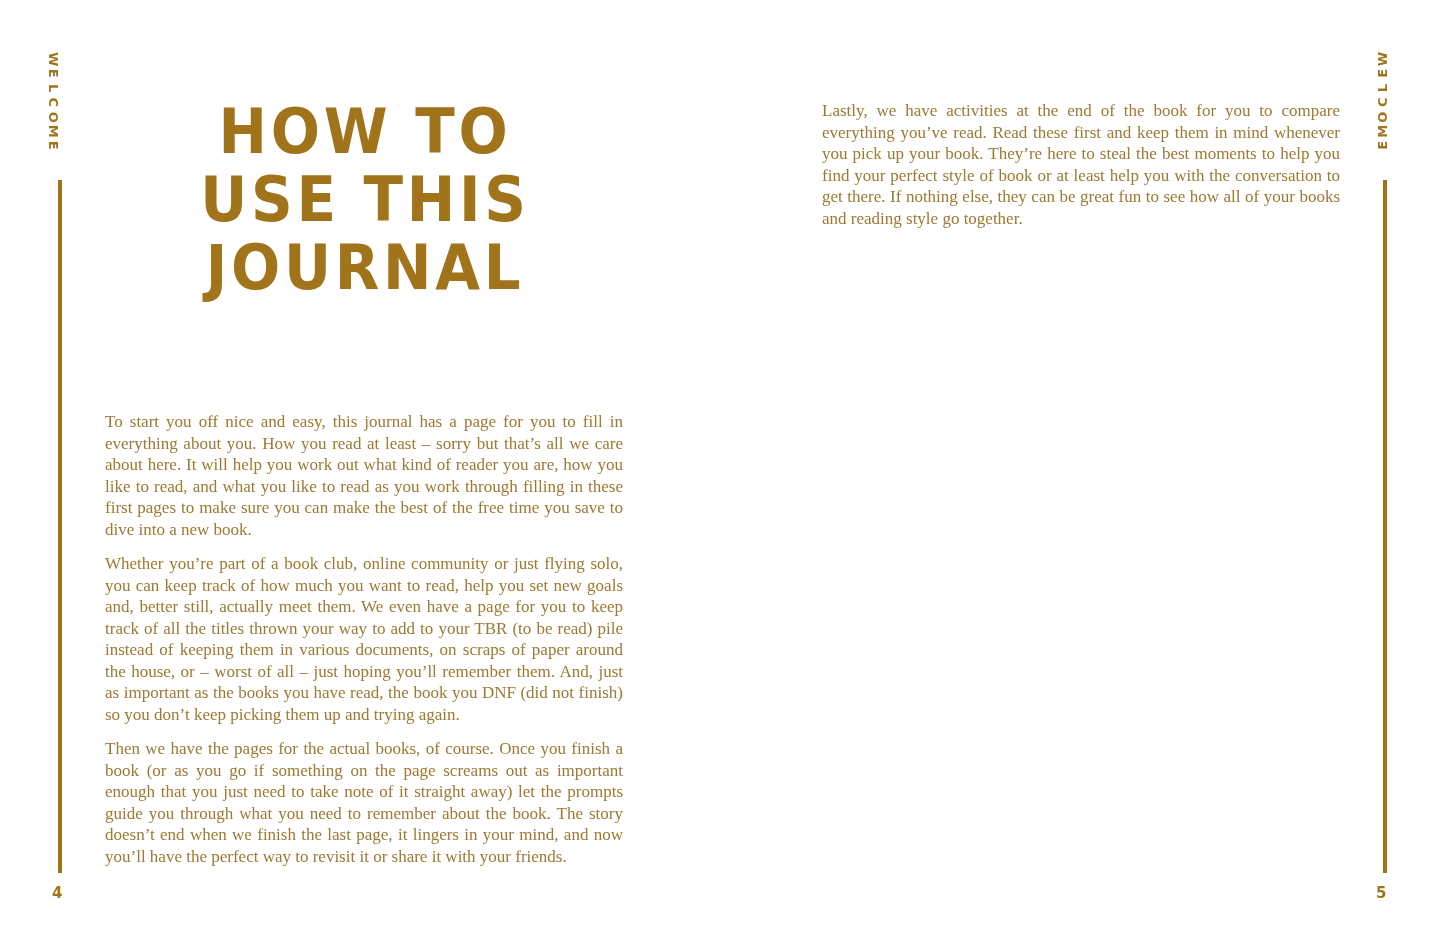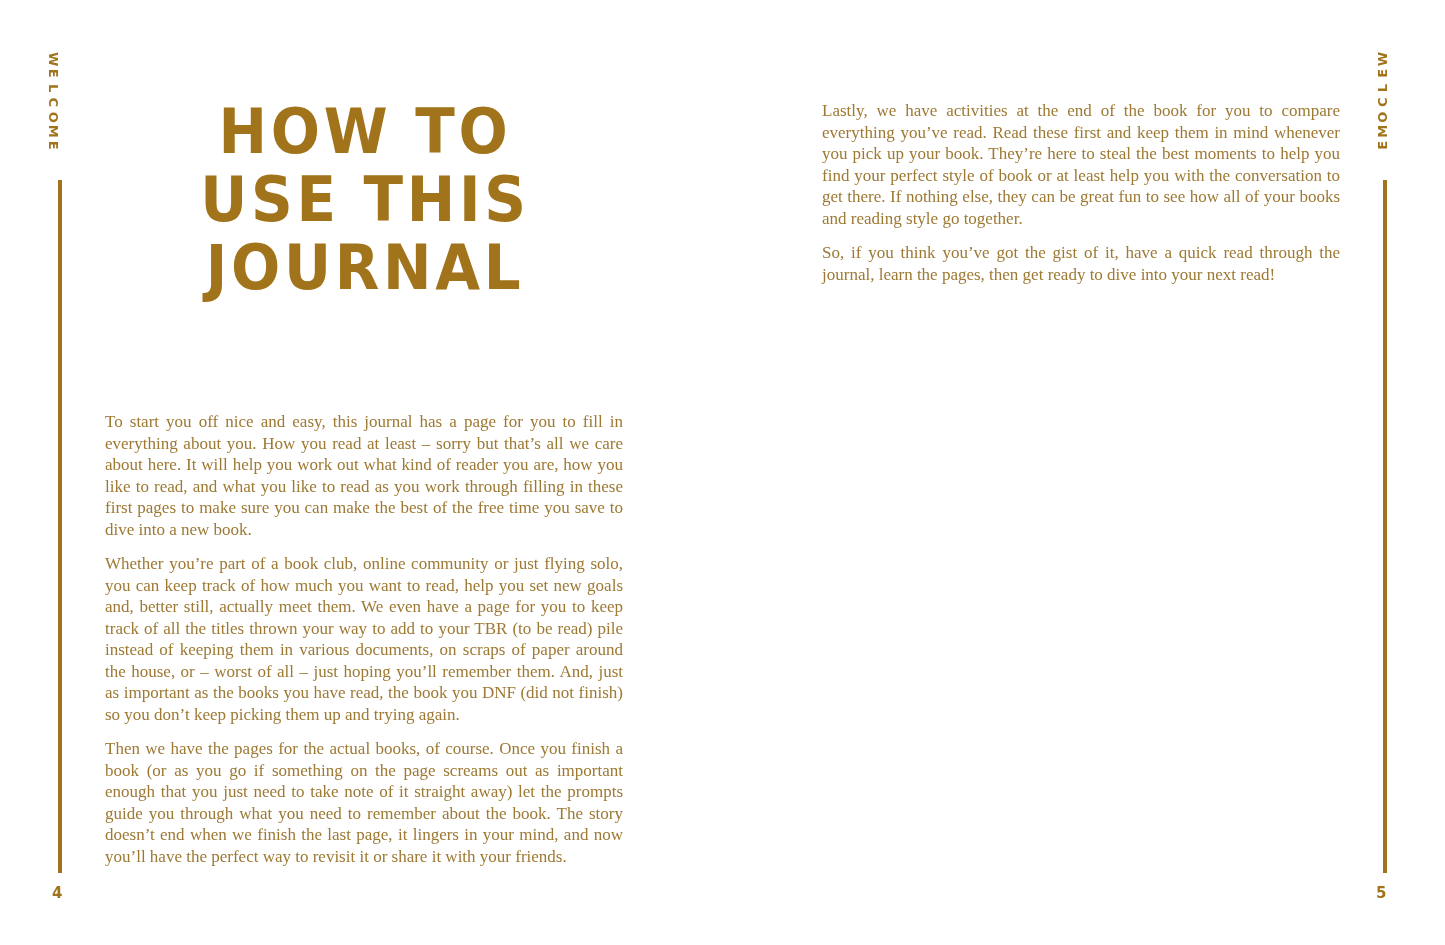--- a/index.html
+++ b/index.html
@@ -113,21 +113,20 @@
       <p>Whether you’re part of a book club, online community or just flying solo, you can keep track of how much you want to read, help you set new goals and, better still, actually meet them. We even have a page for you to keep track of all the titles thrown your way to add to your TBR (to be read) pile instead of keeping them in various documents, on scraps of paper around the house, or – worst of all – just hoping you’ll remember them. And, just as important as the books you have read, the book you DNF (did not finish) so you don’t keep picking them up and trying again.</p>
       <p>Then we have the pages for the actual books, of course. Once you finish a book (or as you go if something on the page screams out as important enough that you just need to take note of it straight away) let the prompts guide you through what you need to remember about the book. The story doesn’t end when we finish the last page, it lingers in your mind, and now you’ll have the perfect way to revisit it or share it with your friends.</p>
     </div>
 
     <div class="page-num page-num-left">4</div>
   </div>
 
   <div>
     <div class="body-col col-right">
       <p>Lastly, we have activities at the end of the book for you to compare everything you’ve read. Read these first and keep them in mind whenever you pick up your book. They’re here to steal the best moments to help you find your perfect style of book or at least help you with the conversation to get there. If nothing else, they can be great fun to see how all of your books and reading style go together.</p>
-      <p>So, if you think you’ve got the gist of it, have a quick read through the journal, learn the pages, then get ready to dive into your next read!</p>
     </div>
 
     <div class="vert-label vert-right">
         <span class="letter">W</span>
         <span class="letter">E</span>
         <span class="letter">L</span>
         <span class="letter">C</span>
         <span class="letter">O</span>
         <span class="letter">M</span>
         <span class="letter">E</span>

